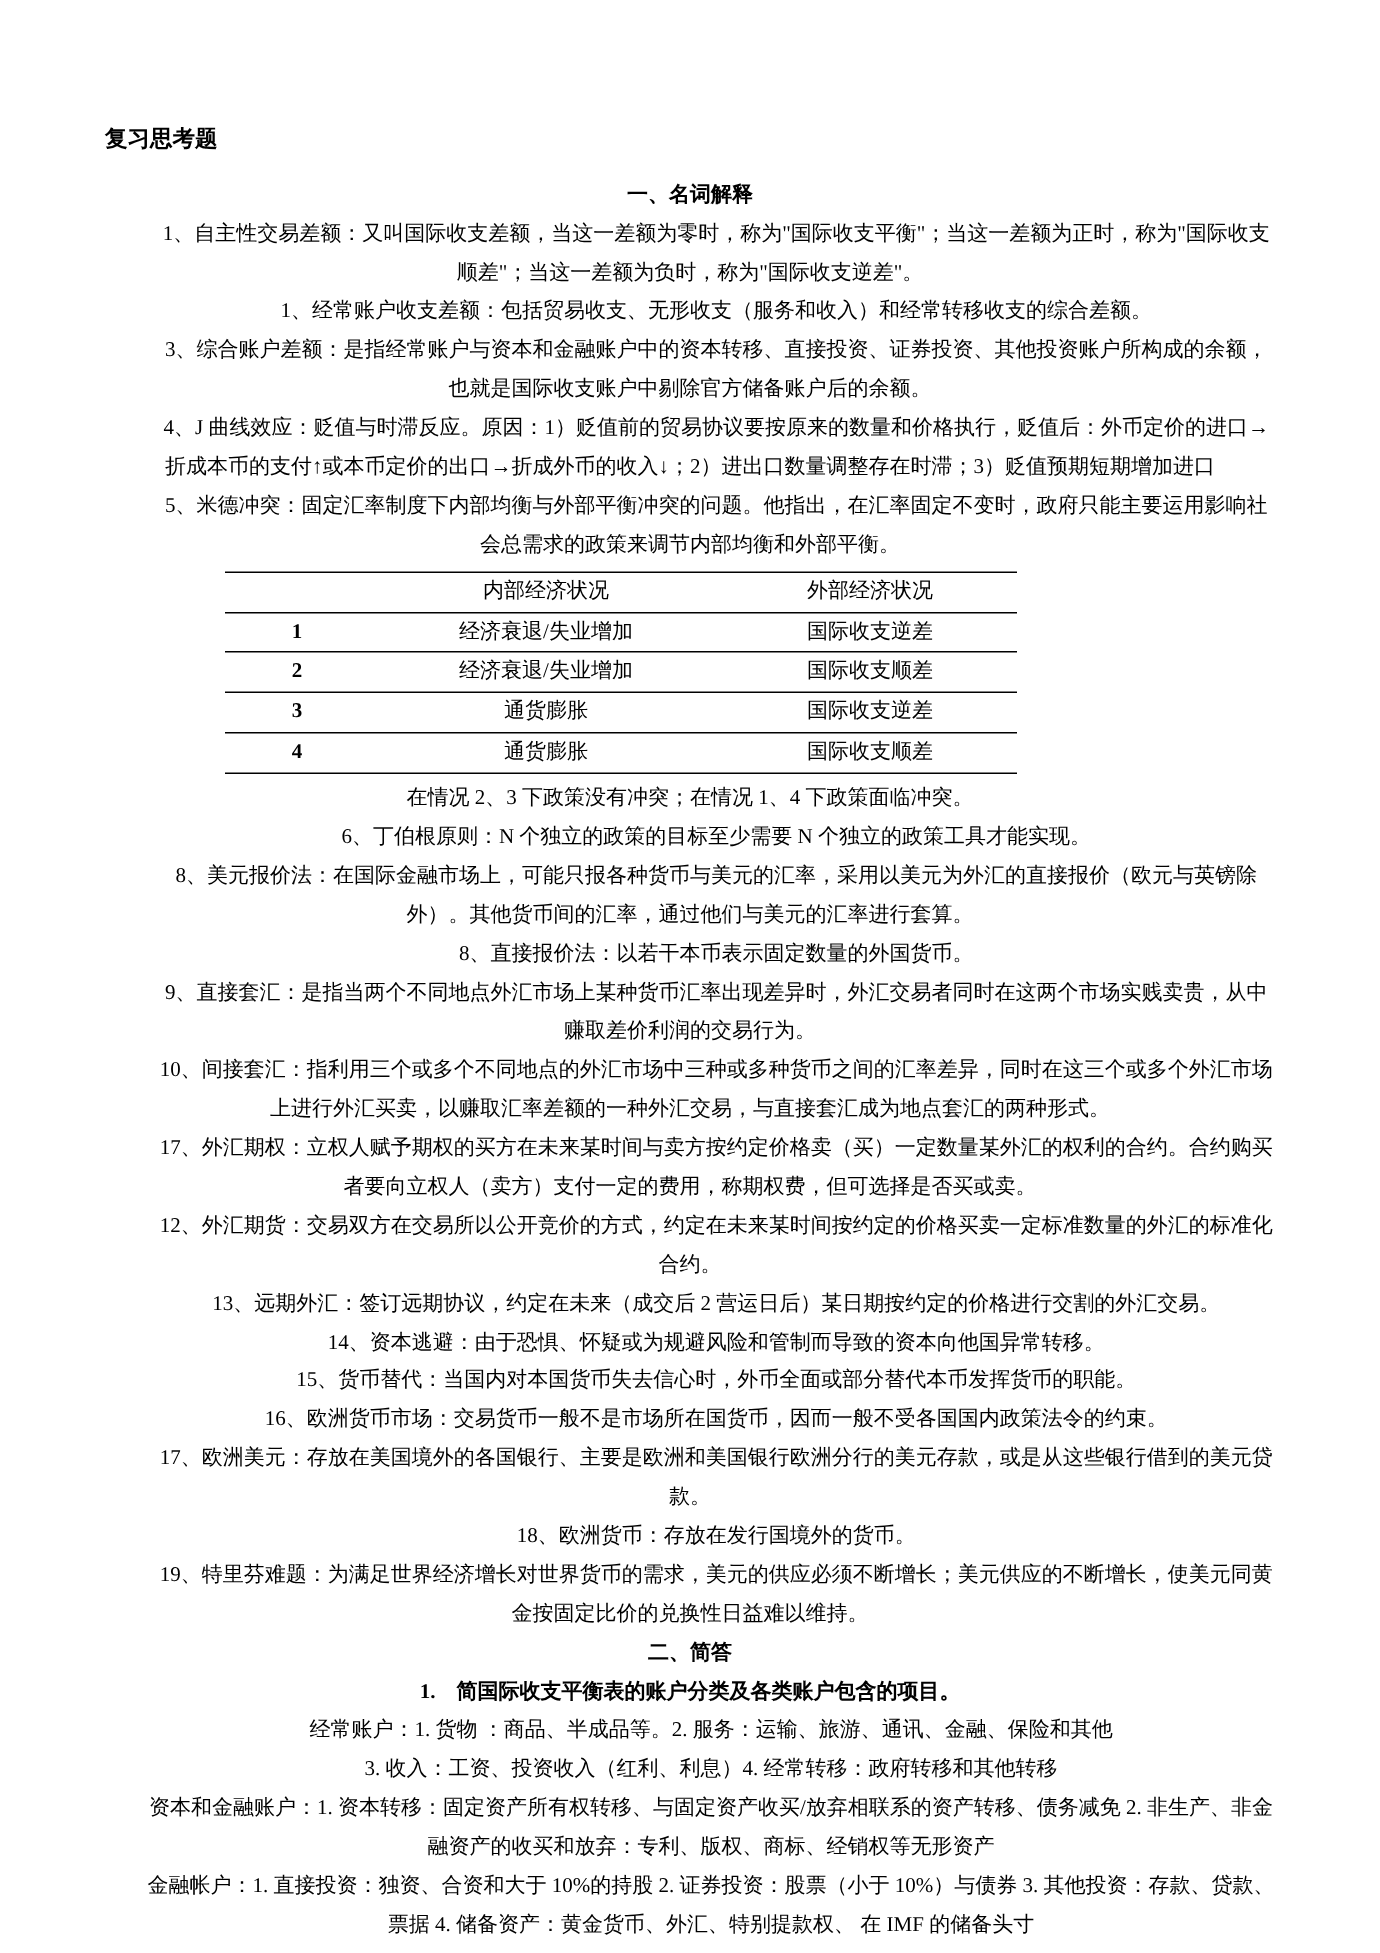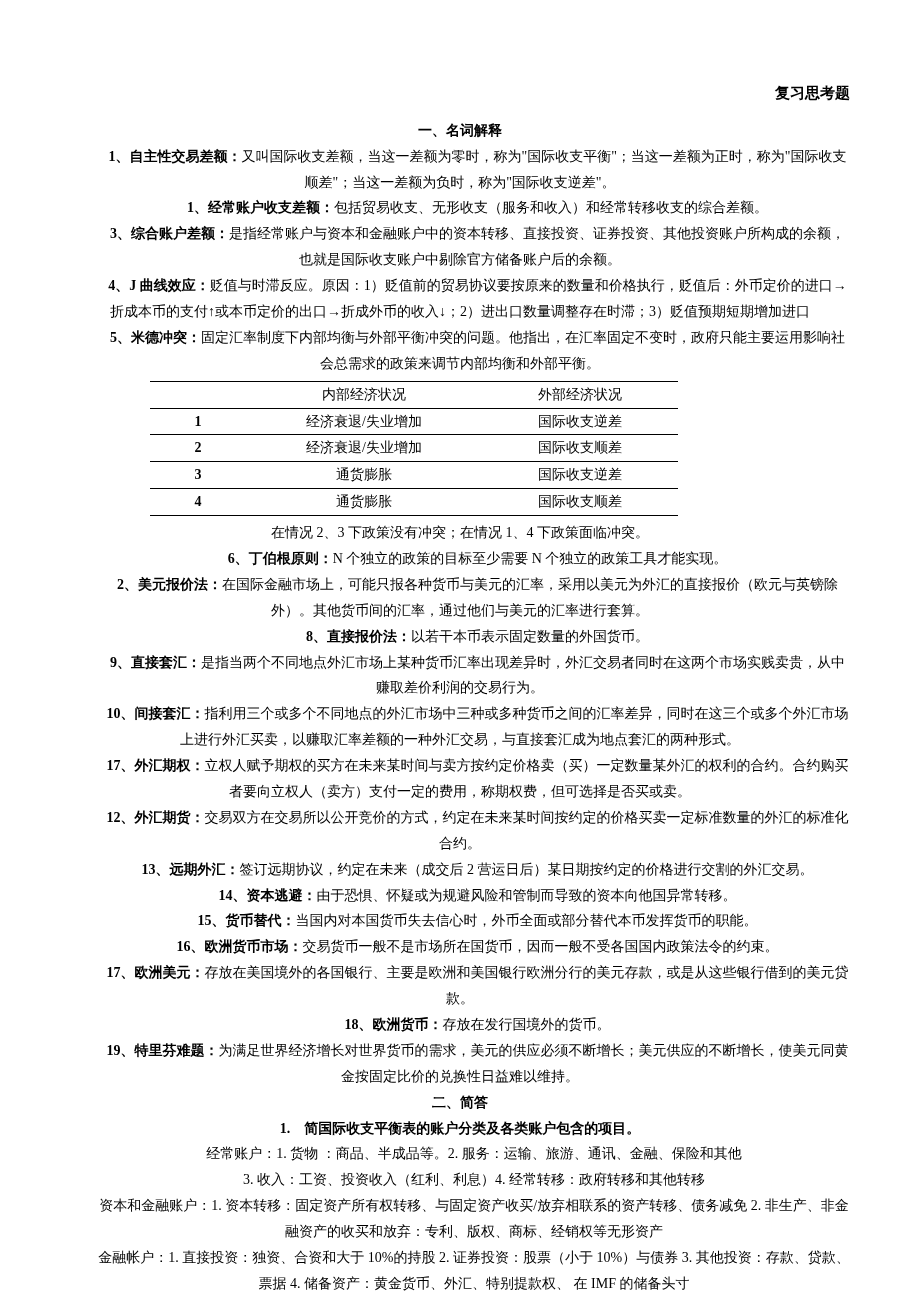--- a/index.html
+++ b/index.html
@@ -7,30 +7,30 @@
     font-size: 14px;
     line-height: 1.85;
     color: #000;
     background: #fff;
     width: 920px;
     margin: 0;
     padding: 80px 70px 60px 70px;
     box-sizing: border-box;
   }
   .title {
-    text-align: right;
+    text-align: left;
     font-weight: bold;
     font-size: 15px;
     margin-bottom: 10px;
   }
   .section-head {
     font-weight: bold;
   }
   .term-label {
-    font-weight: bold;
+    font-weight: normal;
     margin-left: 35px;
   }
   table {
     border-collapse: collapse;
     margin: 4px 0 4px 80px;
     font-size: 14px;
   }
   table td, table th {
     border-top: 1px solid #000;
     border-bottom: 1px solid #000;
@@ -88,21 +88,21 @@
     <td class="col-idx" style="font-weight:bold">4</td>
     <td class="col-int">通货膨胀</td>
     <td class="col-ext">国际收支顺差</td>
   </tr>
 </tbody>
   </table>
 
 <p>在情况 2、3 下政策没有冲突；在情况 1、4 下政策面临冲突。</p>
 
 <p><span class="term-label">6、丁伯根原则：</span><span>N 个独立的政策的目标至少需要 N 个独立的政策工具才能实现。</span></p>
-<p><span class="term-label">2、美元报价法：</span><span>在国际金融市场上，可能只报各种货币与美元的汇率，采用以美元为外汇的直接报价（欧元与英镑除外）。其他货币间的汇率，通过他们与美元的汇率进行套算。</span></p>
+<p><span class="term-label">8、美元报价法：</span><span>在国际金融市场上，可能只报各种货币与美元的汇率，采用以美元为外汇的直接报价（欧元与英镑除外）。其他货币间的汇率，通过他们与美元的汇率进行套算。</span></p>
 <p><span class="term-label">8、直接报价法：</span><span>以若干本币表示固定数量的外国货币。</span></p>
 <p><span class="term-label">9、直接套汇：</span><span>是指当两个不同地点外汇市场上某种货币汇率出现差异时，外汇交易者同时在这两个市场实贱卖贵，从中赚取差价利润的交易行为。</span></p>
 <p><span class="term-label">10、间接套汇：</span><span>指利用三个或多个不同地点的外汇市场中三种或多种货币之间的汇率差异，同时在这三个或多个外汇市场上进行外汇买卖，以赚取汇率差额的一种外汇交易，与直接套汇成为地点套汇的两种形式。</span></p>
 <p><span class="term-label">17、外汇期权：</span><span>立权人赋予期权的买方在未来某时间与卖方按约定价格卖（买）一定数量某外汇的权利的合约。合约购买者要向立权人（卖方）支付一定的费用，称期权费，但可选择是否买或卖。</span></p>
 <p><span class="term-label">12、外汇期货：</span><span>交易双方在交易所以公开竞价的方式，约定在未来某时间按约定的价格买卖一定标准数量的外汇的标准化合约。</span></p>
 <p><span class="term-label">13、远期外汇：</span><span>签订远期协议，约定在未来（成交后 2 营运日后）某日期按约定的价格进行交割的外汇交易。</span></p>
 <p><span class="term-label">14、资本逃避：</span><span>由于恐惧、怀疑或为规避风险和管制而导致的资本向他国异常转移。</span></p>
 <p><span class="term-label">15、货币替代：</span><span>当国内对本国货币失去信心时，外币全面或部分替代本币发挥货币的职能。</span></p>
 <p><span class="term-label">16、欧洲货币市场：</span><span>交易货币一般不是市场所在国货币，因而一般不受各国国内政策法令的约束。</span></p>
 <p><span class="term-label">17、欧洲美元：</span><span>存放在美国境外的各国银行、主要是欧洲和美国银行欧洲分行的美元存款，或是从这些银行借到的美元贷款。</span></p>

